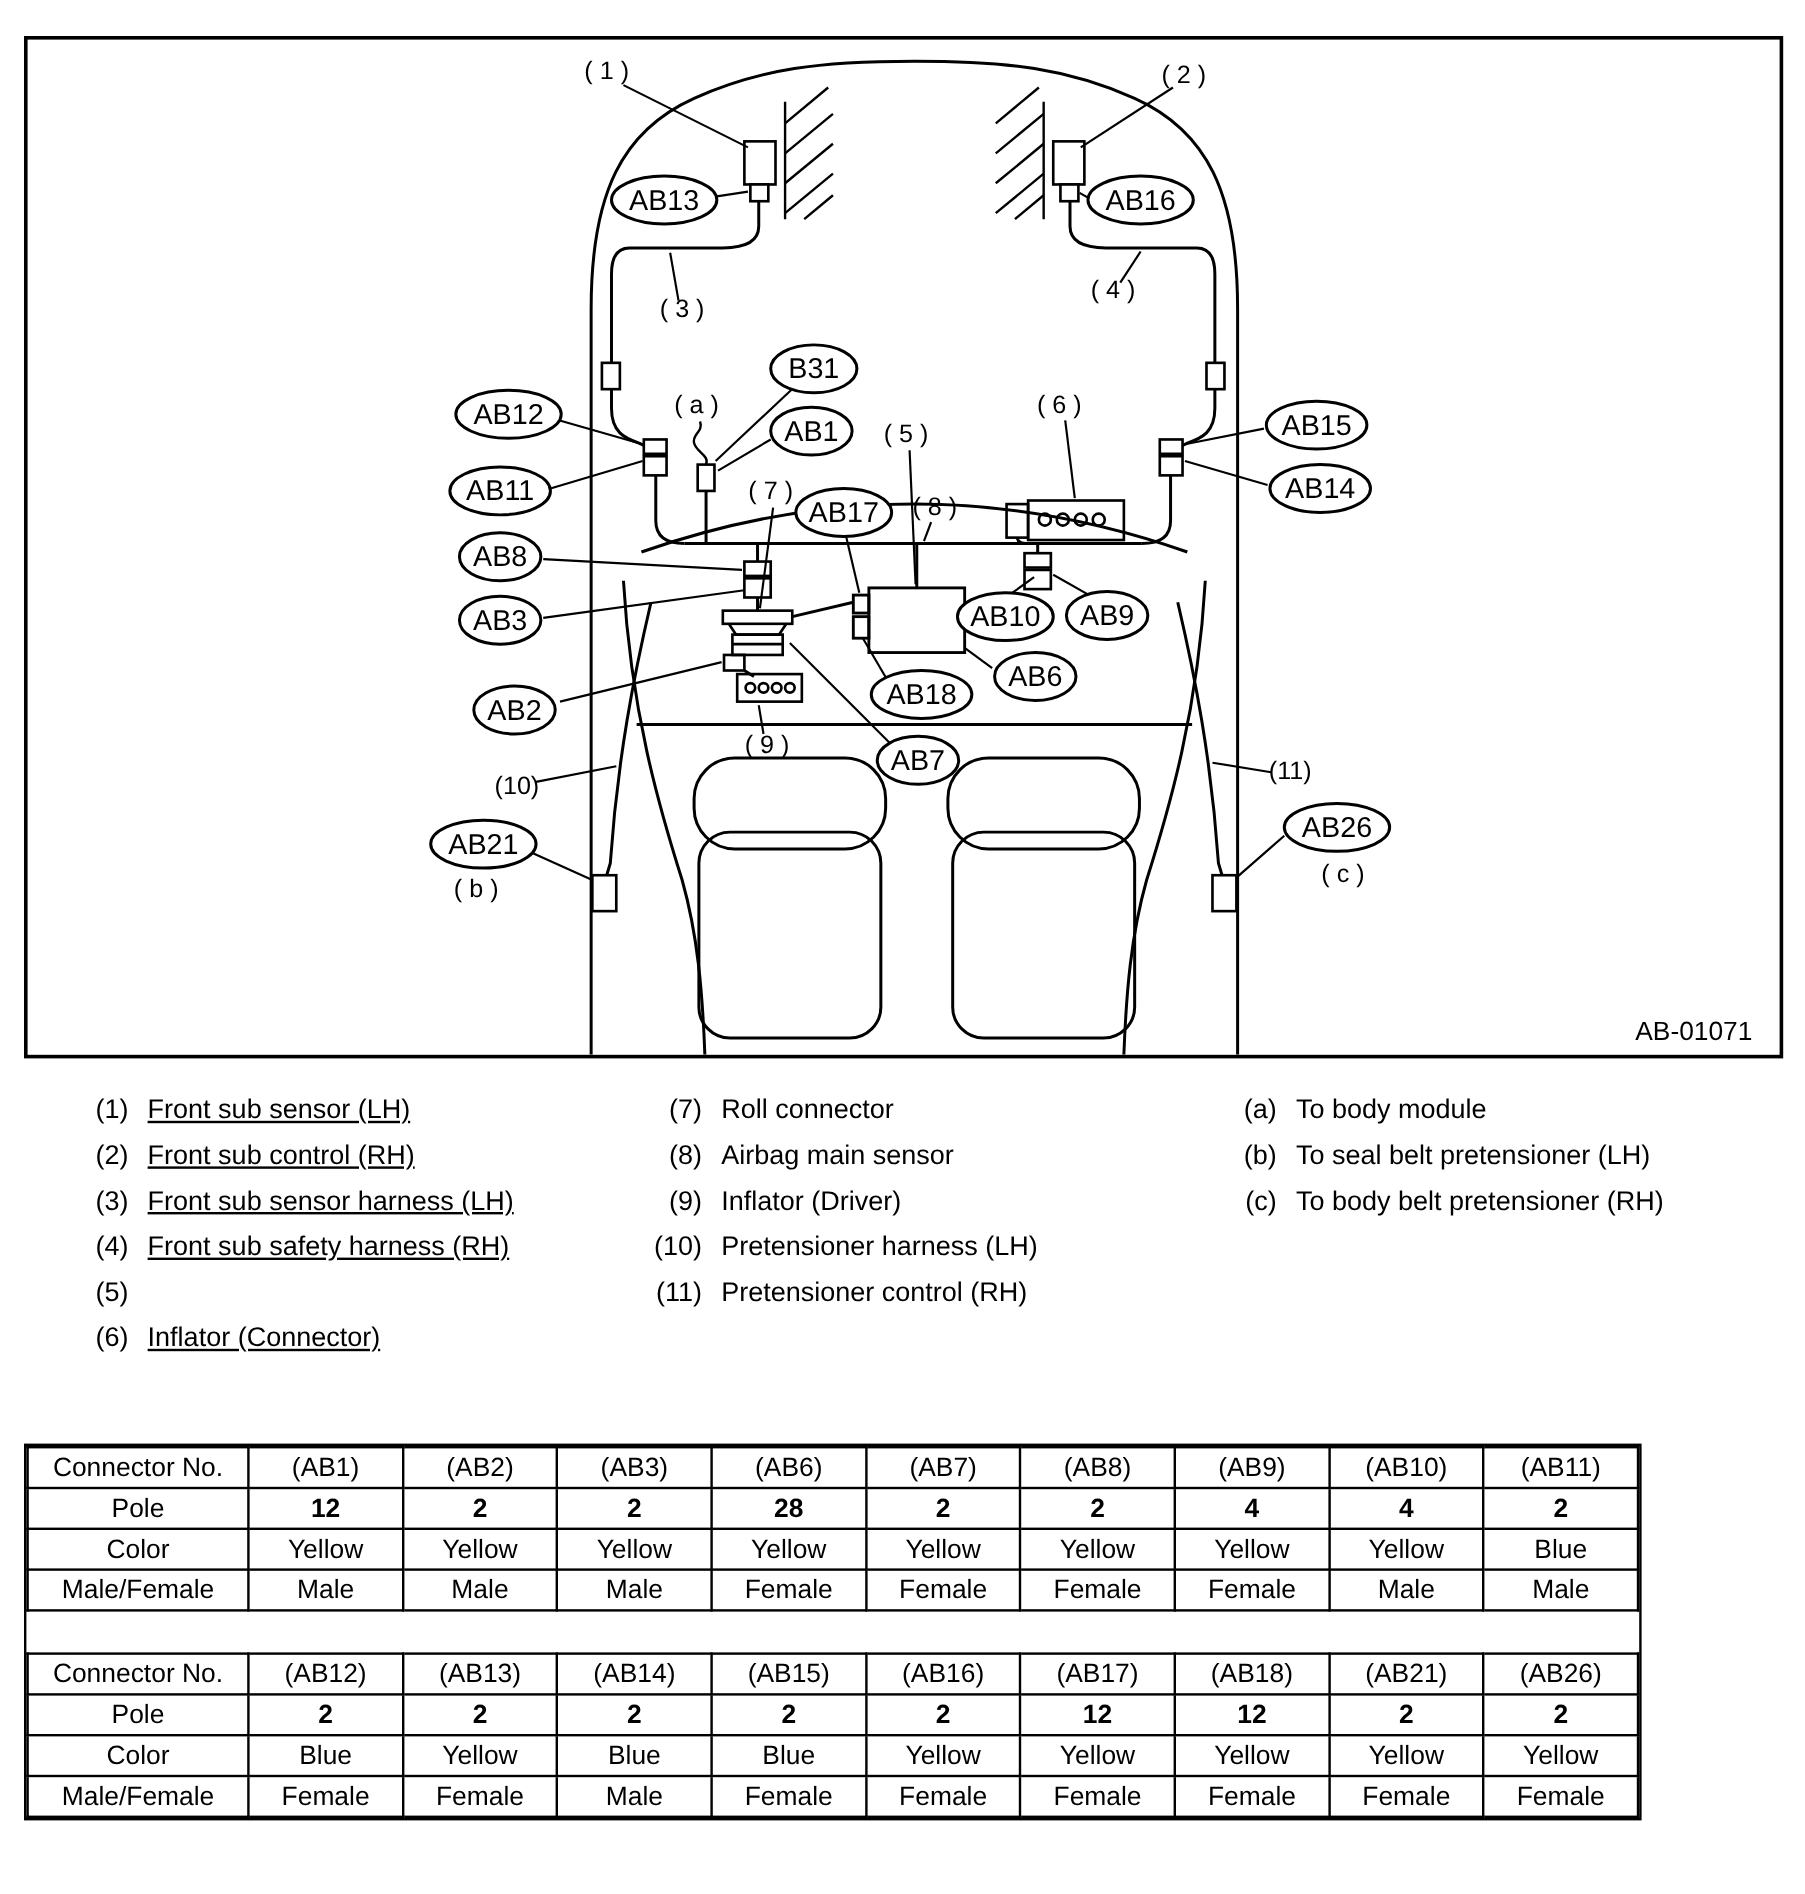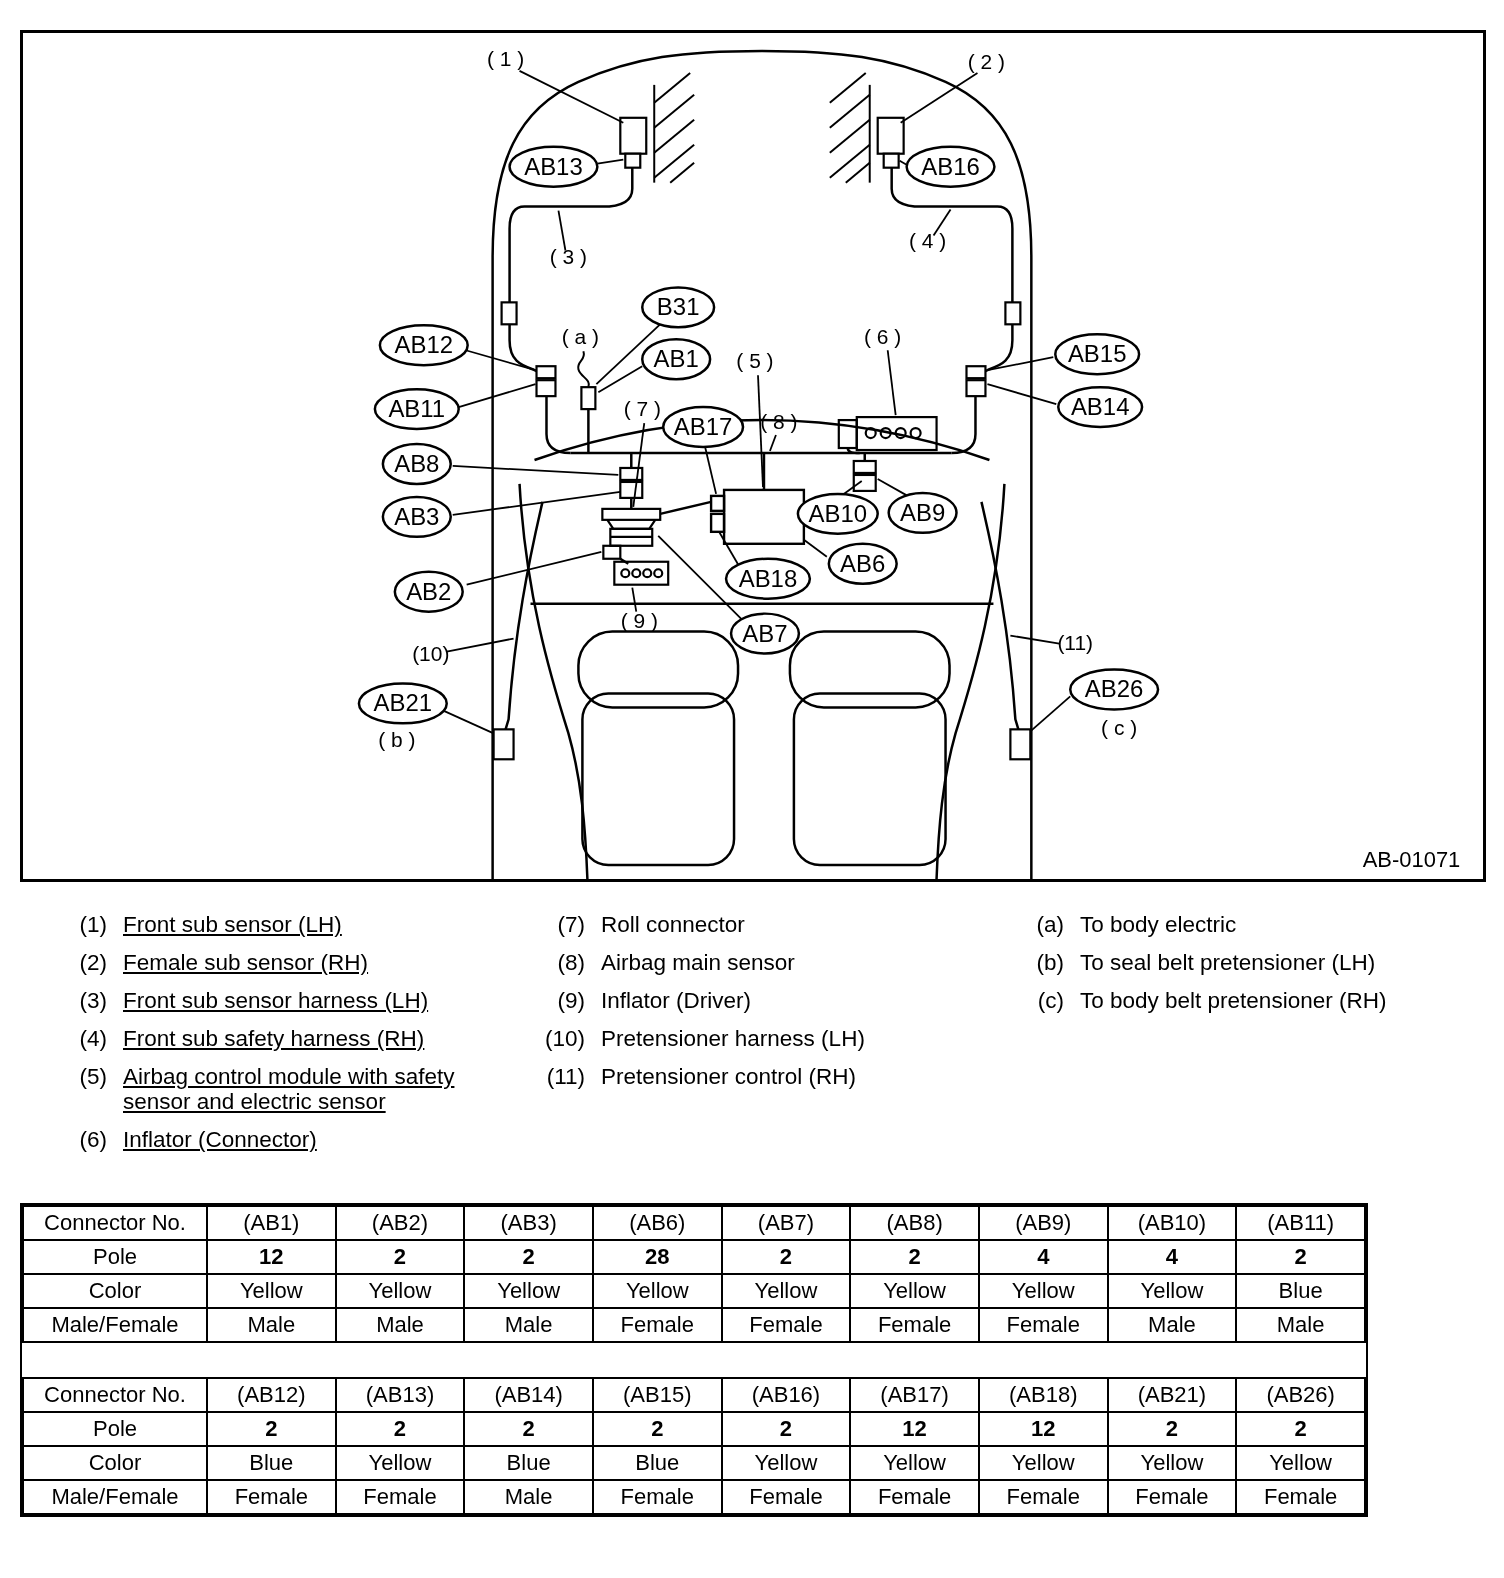--- a/index.html
+++ b/index.html
@@ -286,33 +286,32 @@
 </div>
 
 <div class="legend">
   <div class="leg-col c1">
     <div class="leg-item">
         <span class="leg-n">(1)</span>
         <span class="leg-t">Front sub sensor (LH)</span>
       </div>
     <div class="leg-item">
         <span class="leg-n">(2)</span>
-        <span class="leg-t">Female sub sensor (RH)</span>
+        <span class="leg-t">Front sub control (RH)</span>
       </div>
     <div class="leg-item">
         <span class="leg-n">(3)</span>
         <span class="leg-t">Front sub sensor harness (LH)</span>
       </div>
     <div class="leg-item">
         <span class="leg-n">(4)</span>
         <span class="leg-t">Front sub safety harness (RH)</span>
       </div>
     <div class="leg-item">
         <span class="leg-n">(5)</span>
-        <span class="leg-t">Airbag control module with safety sensor and electric sensor</span>
       </div>
     <div class="leg-item">
         <span class="leg-n">(6)</span>
         <span class="leg-t">Inflator (Connector)</span>
       </div>
   </div>
   <div class="leg-col c2">
     <div class="leg-item">
         <span class="leg-n">(7)</span>
         <span class="leg-t">Roll connector</span>
@@ -330,21 +329,21 @@
         <span class="leg-t">Pretensioner harness (LH)</span>
       </div>
     <div class="leg-item">
         <span class="leg-n">(11)</span>
         <span class="leg-t">Pretensioner control (RH)</span>
       </div>
   </div>
   <div class="leg-col c3">
     <div class="leg-item">
         <span class="leg-n">(a)</span>
-        <span class="leg-t">To body electric</span>
+        <span class="leg-t">To body module</span>
       </div>
     <div class="leg-item">
         <span class="leg-n">(b)</span>
         <span class="leg-t">To seal belt pretensioner (LH)</span>
       </div>
     <div class="leg-item">
         <span class="leg-n">(c)</span>
         <span class="leg-t">To body belt pretensioner (RH)</span>
       </div>
   </div>

